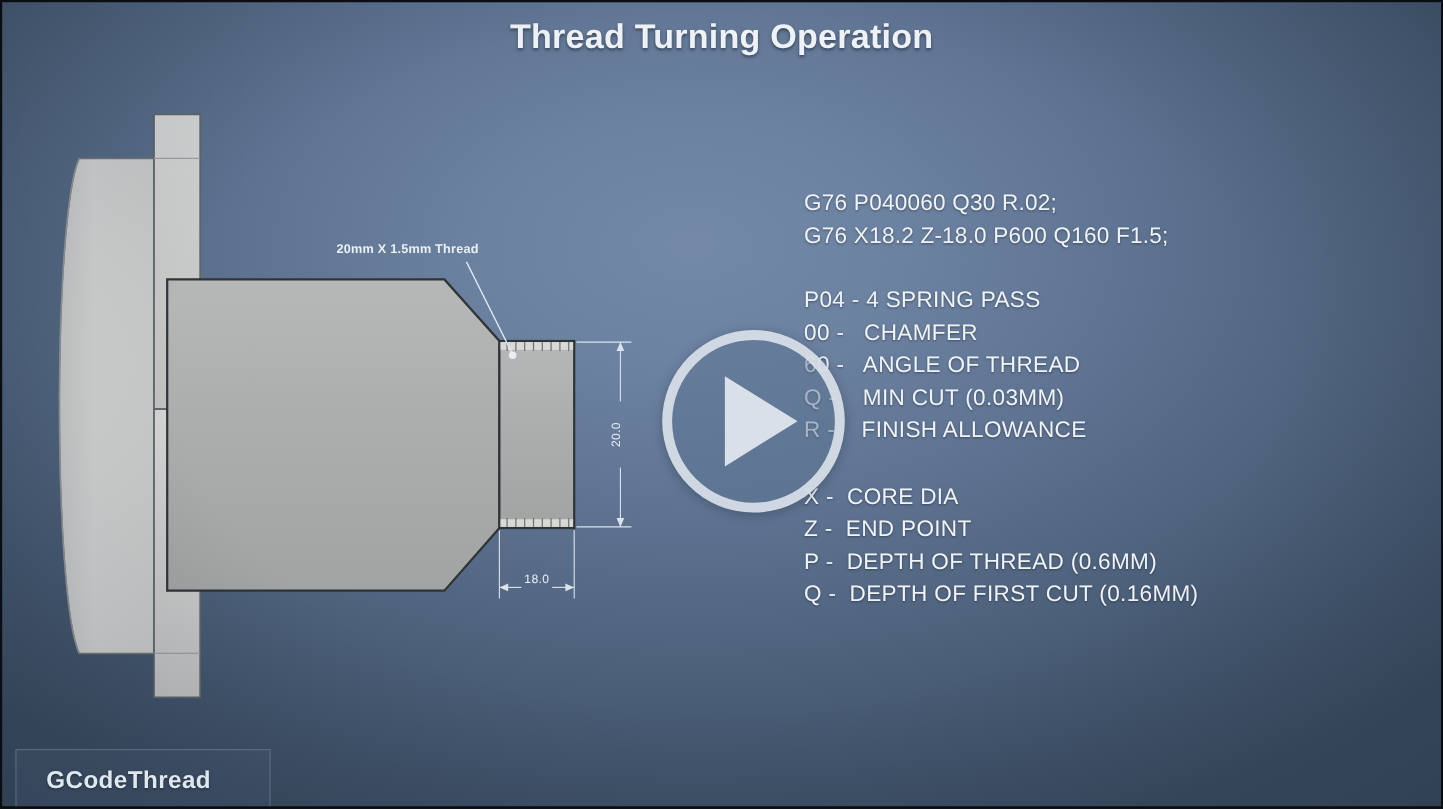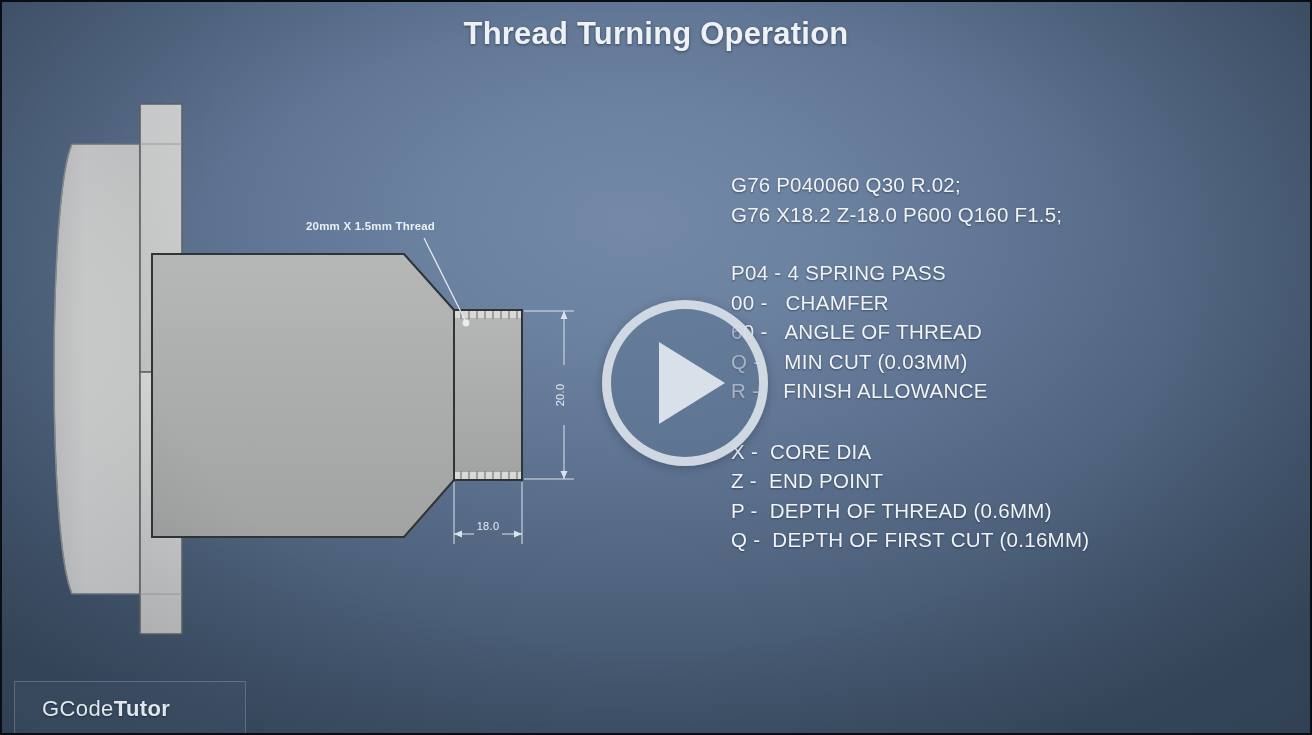--- a/index.html
+++ b/index.html
@@ -155,21 +155,21 @@
     align-items: center;
     box-sizing: border-box;
   }
   .gct-text {
     margin-left: 27px;
     font-size: 22px;
     color: #dfe7ef;
     letter-spacing: .4px;
     text-shadow: 0 1px 2px rgba(16,24,34,.6);
   }
-  .gct-text .light { font-weight: normal; }
+  .gct-text .light { font-weight: bold; }
   .gct-text .bold  { font-weight: bold; }
 
   
   .pm-logo {
     position: absolute;
     right: 14px;
     bottom: 6px;
     width: 176px;
     height: 78px;
   }
@@ -309,18 +309,18 @@
   </div>
 
   <div class="slide-vignette"></div>
 
   <div class="play-button">
     <div class="play-triangle"></div>
   </div>
 
   <div class="gct-watermark">
     <div class="gct-text">
-      <span class="light">GCode</span><span class="bold">Tutor</span>
+      <span class="light">GCode</span><span class="bold">Thread</span>
     </div>
   </div>
 
 
 </div>
 
 </body></html>

